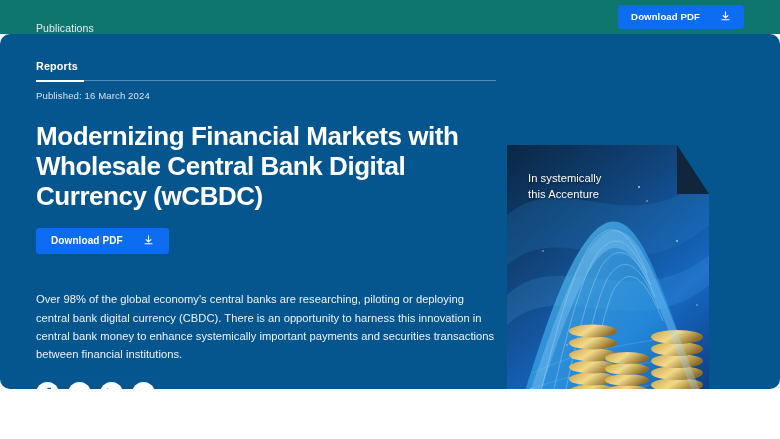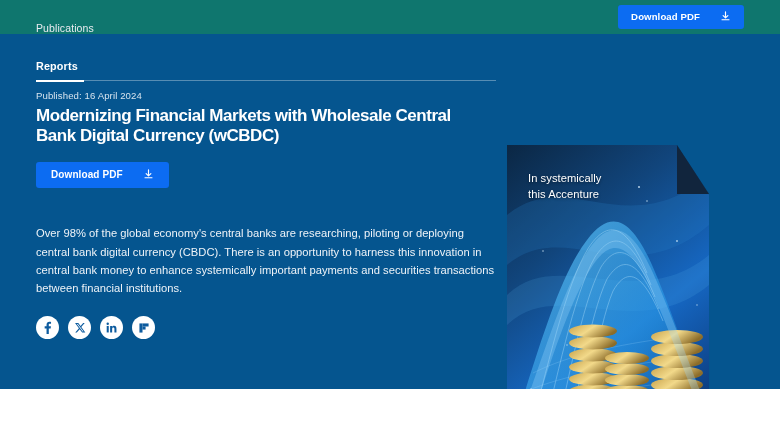--- a/index.html
+++ b/index.html
@@ -123,20 +123,21 @@
     letter-spacing: 0.1px;
   }
   .dl-btn svg { display: block; }
 
   
   .hero {
     position: relative;
     height: 355px;
     background: #05558f;
     overflow: hidden;
+    border-radius: 10px;
   }
 
   .hero-left {
     position: absolute;
     left: 36px;
     top: 0;
     width: 460px;
     height: 100%;
     padding-top: 22px;
   }
@@ -169,23 +170,23 @@
   }
 
   .published {
     margin-top: 9px;
     color: #d6e3ee;
     font-size: 9.6px;
     letter-spacing: 0.1px;
   }
 
   .hero-title {
-    margin-top: 5px;
+    margin-top: 20px;
     color: #ffffff;
-    font-size: 17px;
+    font-size: 26px;
     font-weight: bold;
     line-height: 1.16;
     letter-spacing: -0.45px;
     max-width: 450px;
   }
 
   .hero-dl-wrap { margin-top: 17px; }
   .hero-dl-wrap .dl-btn {
     padding: 7px 15px 8px;
     font-size: 10px;
@@ -281,21 +282,21 @@
 
     <div class="hero-left">
 
       <div class="tabs-row">
         <span class="tab-item">Reports</span>
         <div class="tab-rule">
           <div class="tab-rule-active"></div>
         </div>
       </div>
 
-      <div class="published">Published: 16 April 2024</div>
+      <div class="published">Published: 16 March 2024</div>
 
       <h1 class="hero-title">Modernizing Financial Markets with Wholesale Central Bank Digital Currency (wCBDC)</h1>
 
       <div class="hero-dl-wrap">
         <button class="dl-btn">
           <span>Download PDF</span>
           <svg width="11" height="11" viewBox="0 0 12 12">
             <path d="M6 1 L6 7.2 M3.4 5 L6 7.6 L8.6 5" fill="none" stroke="#ffffff" stroke-width="1.25" stroke-linecap="round" stroke-linejoin="round"></path>
             <path d="M2.2 9.6 L9.8 9.6" fill="none" stroke="#ffffff" stroke-width="1.25" stroke-linecap="round"></path>
           </svg>

